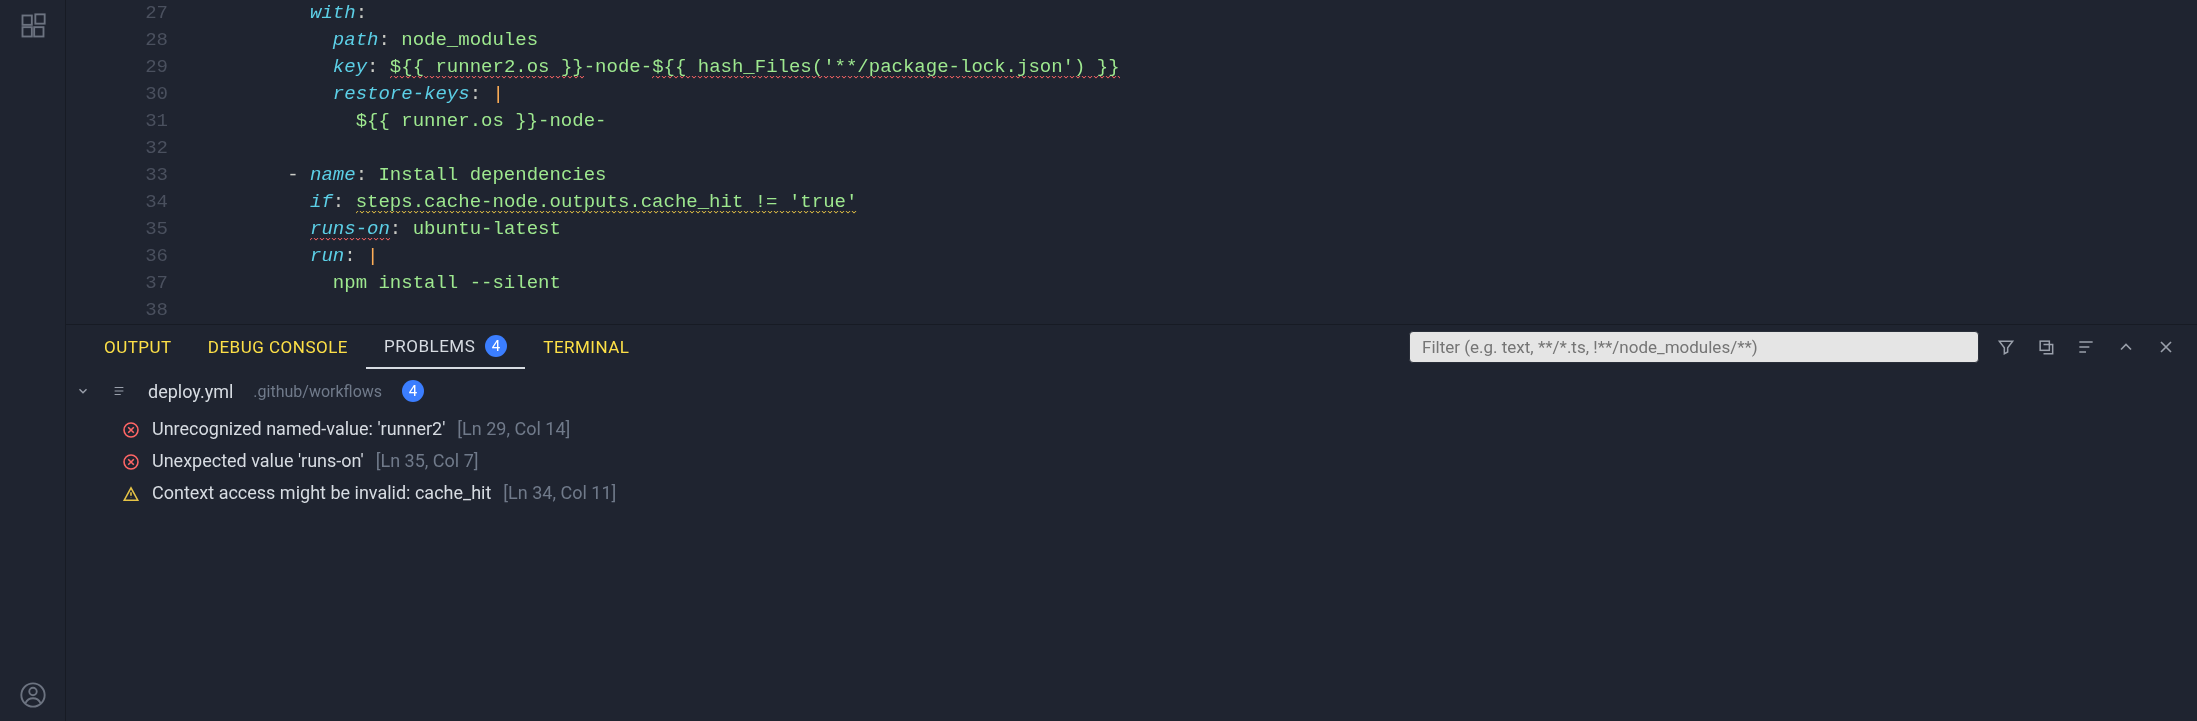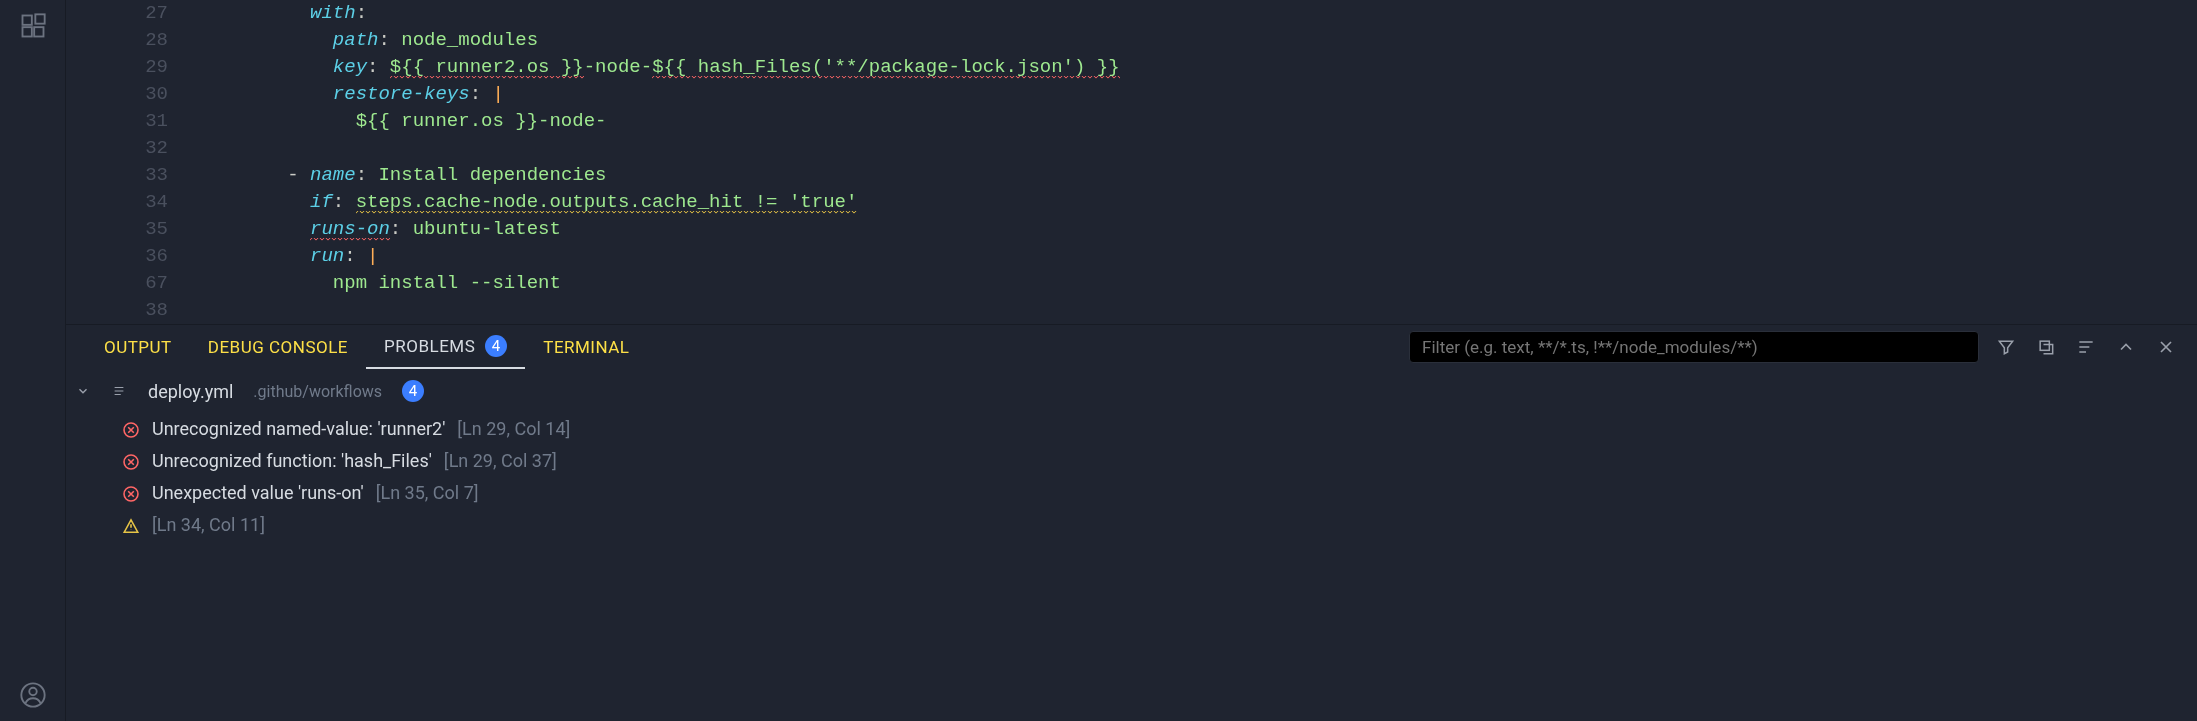--- a/index.html
+++ b/index.html
@@ -111,21 +111,21 @@
     min-width: 22px;
     height: 22px;
     display: inline-flex;
     align-items: center;
     justify-content: center;
     font-size: 15px;
     padding: 0 6px;
   }
   .panel-tabs .spacer { flex: 1; }
   .filter-box {
-    background: #000000;
+    background: #e5e5e5;
     border: 1px solid #2a2f3a;
     height: 32px;
     width: 570px;
     border-radius: 4px;
     color: #707a8a;
     padding: 0 12px;
     font-size: 17px;
     outline: none;
     font-family: inherit;
   }
@@ -196,21 +196,21 @@
         <div>27</div>
         <div>28</div>
         <div>29</div>
         <div>30</div>
         <div>31</div>
         <div>32</div>
         <div>33</div>
         <div>34</div>
         <div>35</div>
         <div>36</div>
-        <div>67</div>
+        <div>37</div>
         <div>38</div>
       </div>
     <div class="code" id="code"><div class="line"><span>          </span><span class="tk-key">with</span><span class="tk-punc">:</span></div><div class="line"><span>            </span><span class="tk-key">path</span><span class="tk-punc">: </span><span class="tk-str">node_modules</span></div><div class="line"><span>            </span><span class="tk-key">key</span><span class="tk-punc">: </span><span class="tk-str squiggle-err">${{ runner2.os }}</span><span class="tk-str">-node-</span><span class="tk-str squiggle-err">${{ hash_Files('**/package-lock.json') }}</span></div><div class="line"><span>            </span><span class="tk-key">restore-keys</span><span class="tk-punc">: </span><span class="tk-op">|</span></div><div class="line"><span>              </span><span class="tk-str">${{ runner.os }}-node-</span></div><div class="line"><span></span></div><div class="line"><span>        </span><span class="tk-punc">- </span><span class="tk-key">name</span><span class="tk-punc">: </span><span class="tk-str">Install dependencies</span></div><div class="line"><span>          </span><span class="tk-key">if</span><span class="tk-punc">: </span><span class="tk-str squiggle-warn">steps.cache-node.outputs.cache_hit != 'true'</span></div><div class="line"><span>          </span><span class="tk-key squiggle-err">runs-on</span><span class="tk-punc">: </span><span class="tk-str">ubuntu-latest</span></div><div class="line"><span>          </span><span class="tk-key">run</span><span class="tk-punc">: </span><span class="tk-op">|</span></div><div class="line"><span>            </span><span class="tk-str">npm install --silent</span></div><div class="line"><span></span></div></div>
   </div>
 
   <div class="panel">
     <div class="panel-tabs">
       <div class="tab">
           <span>OUTPUT</span>
         </div>
@@ -283,38 +283,29 @@
             <span class="prob-msg">Unrecognized named-value: 'runner2'</span>
             <span class="prob-loc">[Ln 29, Col 14]</span>
           </div>
           <div class="problem-row">
             <span class="sev-icon sev-error">
               <svg viewBox="0 0 16 16" width="18" height="18" fill="none" stroke="currentColor" stroke-width="1.4">
                 <circle cx="8" cy="8" r="6.2"></circle>
                 <path d="M5.5 5.5l5 5M10.5 5.5l-5 5"></path>
               </svg>
             </span>
-            <span class="prob-msg">Unrecognized function: 'hash_Files'</span>
-            <span class="prob-loc">[Ln 29, Col 37]</span>
-          </div>
-          <div class="problem-row">
-            <span class="sev-icon sev-error">
-              <svg viewBox="0 0 16 16" width="18" height="18" fill="none" stroke="currentColor" stroke-width="1.4">
-                <circle cx="8" cy="8" r="6.2"></circle>
-                <path d="M5.5 5.5l5 5M10.5 5.5l-5 5"></path>
-              </svg>
-            </span>
             <span class="prob-msg">Unexpected value 'runs-on'</span>
             <span class="prob-loc">[Ln 35, Col 7]</span>
           </div>
           <div class="problem-row">
             <span class="sev-icon sev-warn">
               <svg viewBox="0 0 16 16" width="18" height="18" fill="none" stroke="currentColor" stroke-width="1.4">
                 <path d="M8 2.5l6 11H2l6-11z"></path>
                 <path d="M8 6.5v3M8 11.2v.1"></path>
               </svg>
             </span>
+            <span class="prob-msg">Context access might be invalid: cache_hit</span>
             <span class="prob-loc">[Ln 34, Col 11]</span>
           </div>
         </div>
     </div>
   </div>
 </div>
 
 </body></html>

